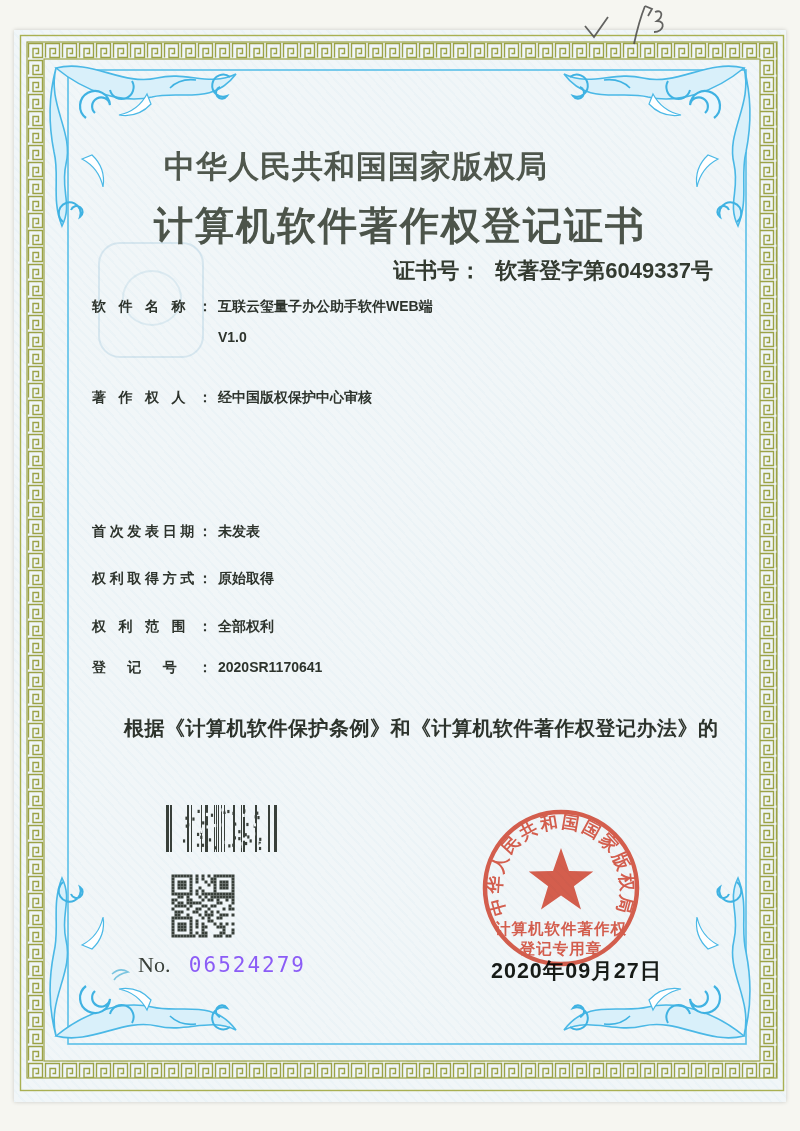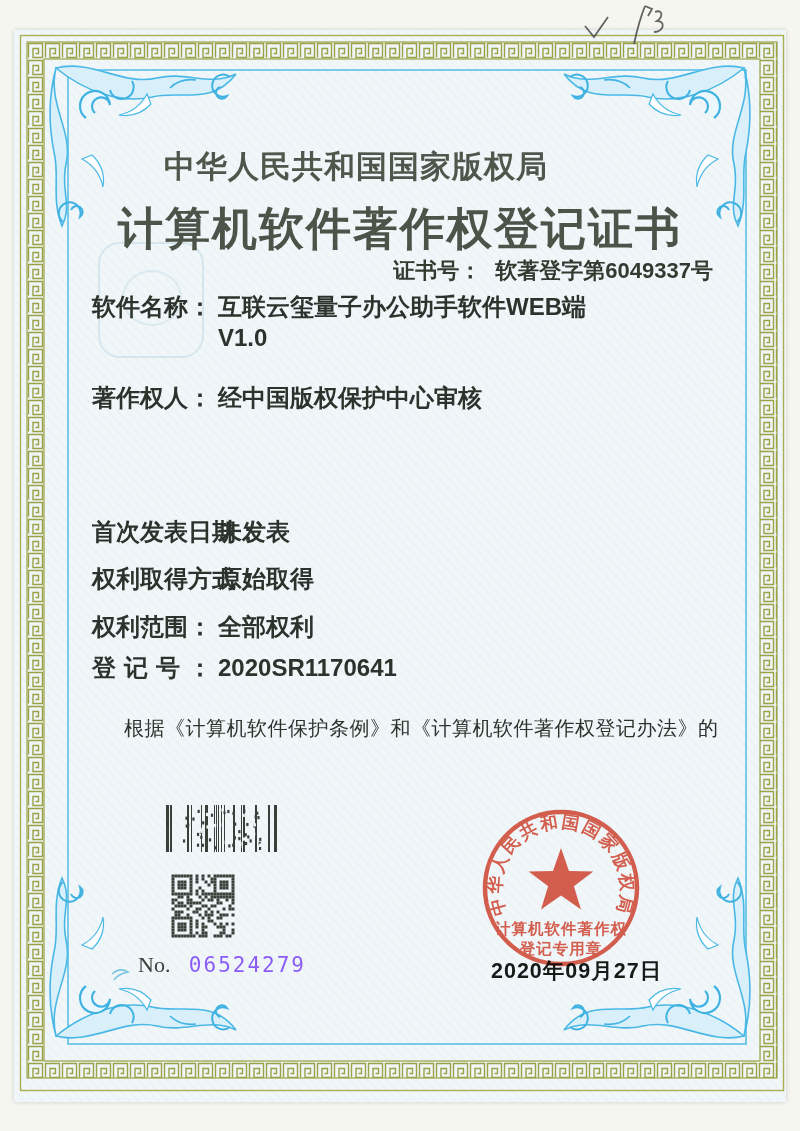--- a/index.html
+++ b/index.html
@@ -20,32 +20,32 @@
   .abs{position:absolute;}
   .title1{
     left:0;top:146px;width:800px;text-align:center;
     transform:translateX(-44px);
     font-family:"Liberation Serif","DejaVu Serif",serif;
     font-size:31px;font-weight:600;letter-spacing:1px;color:#4f574d;
   }
   .title2{
     left:0;top:199px;width:800px;text-align:center;
     font-family:"Liberation Serif","DejaVu Serif",serif;
-    font-size:45px;font-weight:700;letter-spacing:2px;color:#4c544a;
+    font-size:39px;font-weight:700;letter-spacing:2px;color:#4c544a;
   }
   .certno{
     top:256px;right:87px;font-size:22px;font-weight:600;color:#333a30;white-space:nowrap;
   }
   .certno .num{margin-left:14px;}
   .frow{left:92px;display:flex;white-space:nowrap;
-    font-size:24px;font-weight:700;color:#2d332c;line-height:31px;}
+    font-size:14px;font-weight:700;color:#2d332c;line-height:31px;}
   .frow .lab{display:inline-block;width:120px;text-align:justify;text-align-last:justify;}
   .frow .val{margin-left:6px;}
   .statement{
-    left:84px;top:706px;width:648px;font-size:20px;font-weight:400;color:#2d332c;
+    left:84px;top:706px;width:648px;font-size:20px;font-weight:700;color:#2d332c;
     line-height:44px;white-space:nowrap;
   }
   .statement .l1{padding-left:40px;letter-spacing:0.5px;}
   .serial{left:138px;top:952px;white-space:nowrap;}
   .serial .no{font-family:"Liberation Serif","DejaVu Serif",serif;font-size:22px;color:#3a403a;}
   .serial .num{font-family:"DejaVu Sans Mono",monospace;font-size:21px;color:#8b5cf6;letter-spacing:2px;margin-left:14px;}
   .issuedate{left:491px;top:956px;font-size:21.5px;font-weight:700;color:#171b17;letter-spacing:1px;}
   .emboss{
     left:98px;top:242px;width:102px;height:112px;border:2px solid rgba(120,175,205,0.22);
     border-radius:22px;

